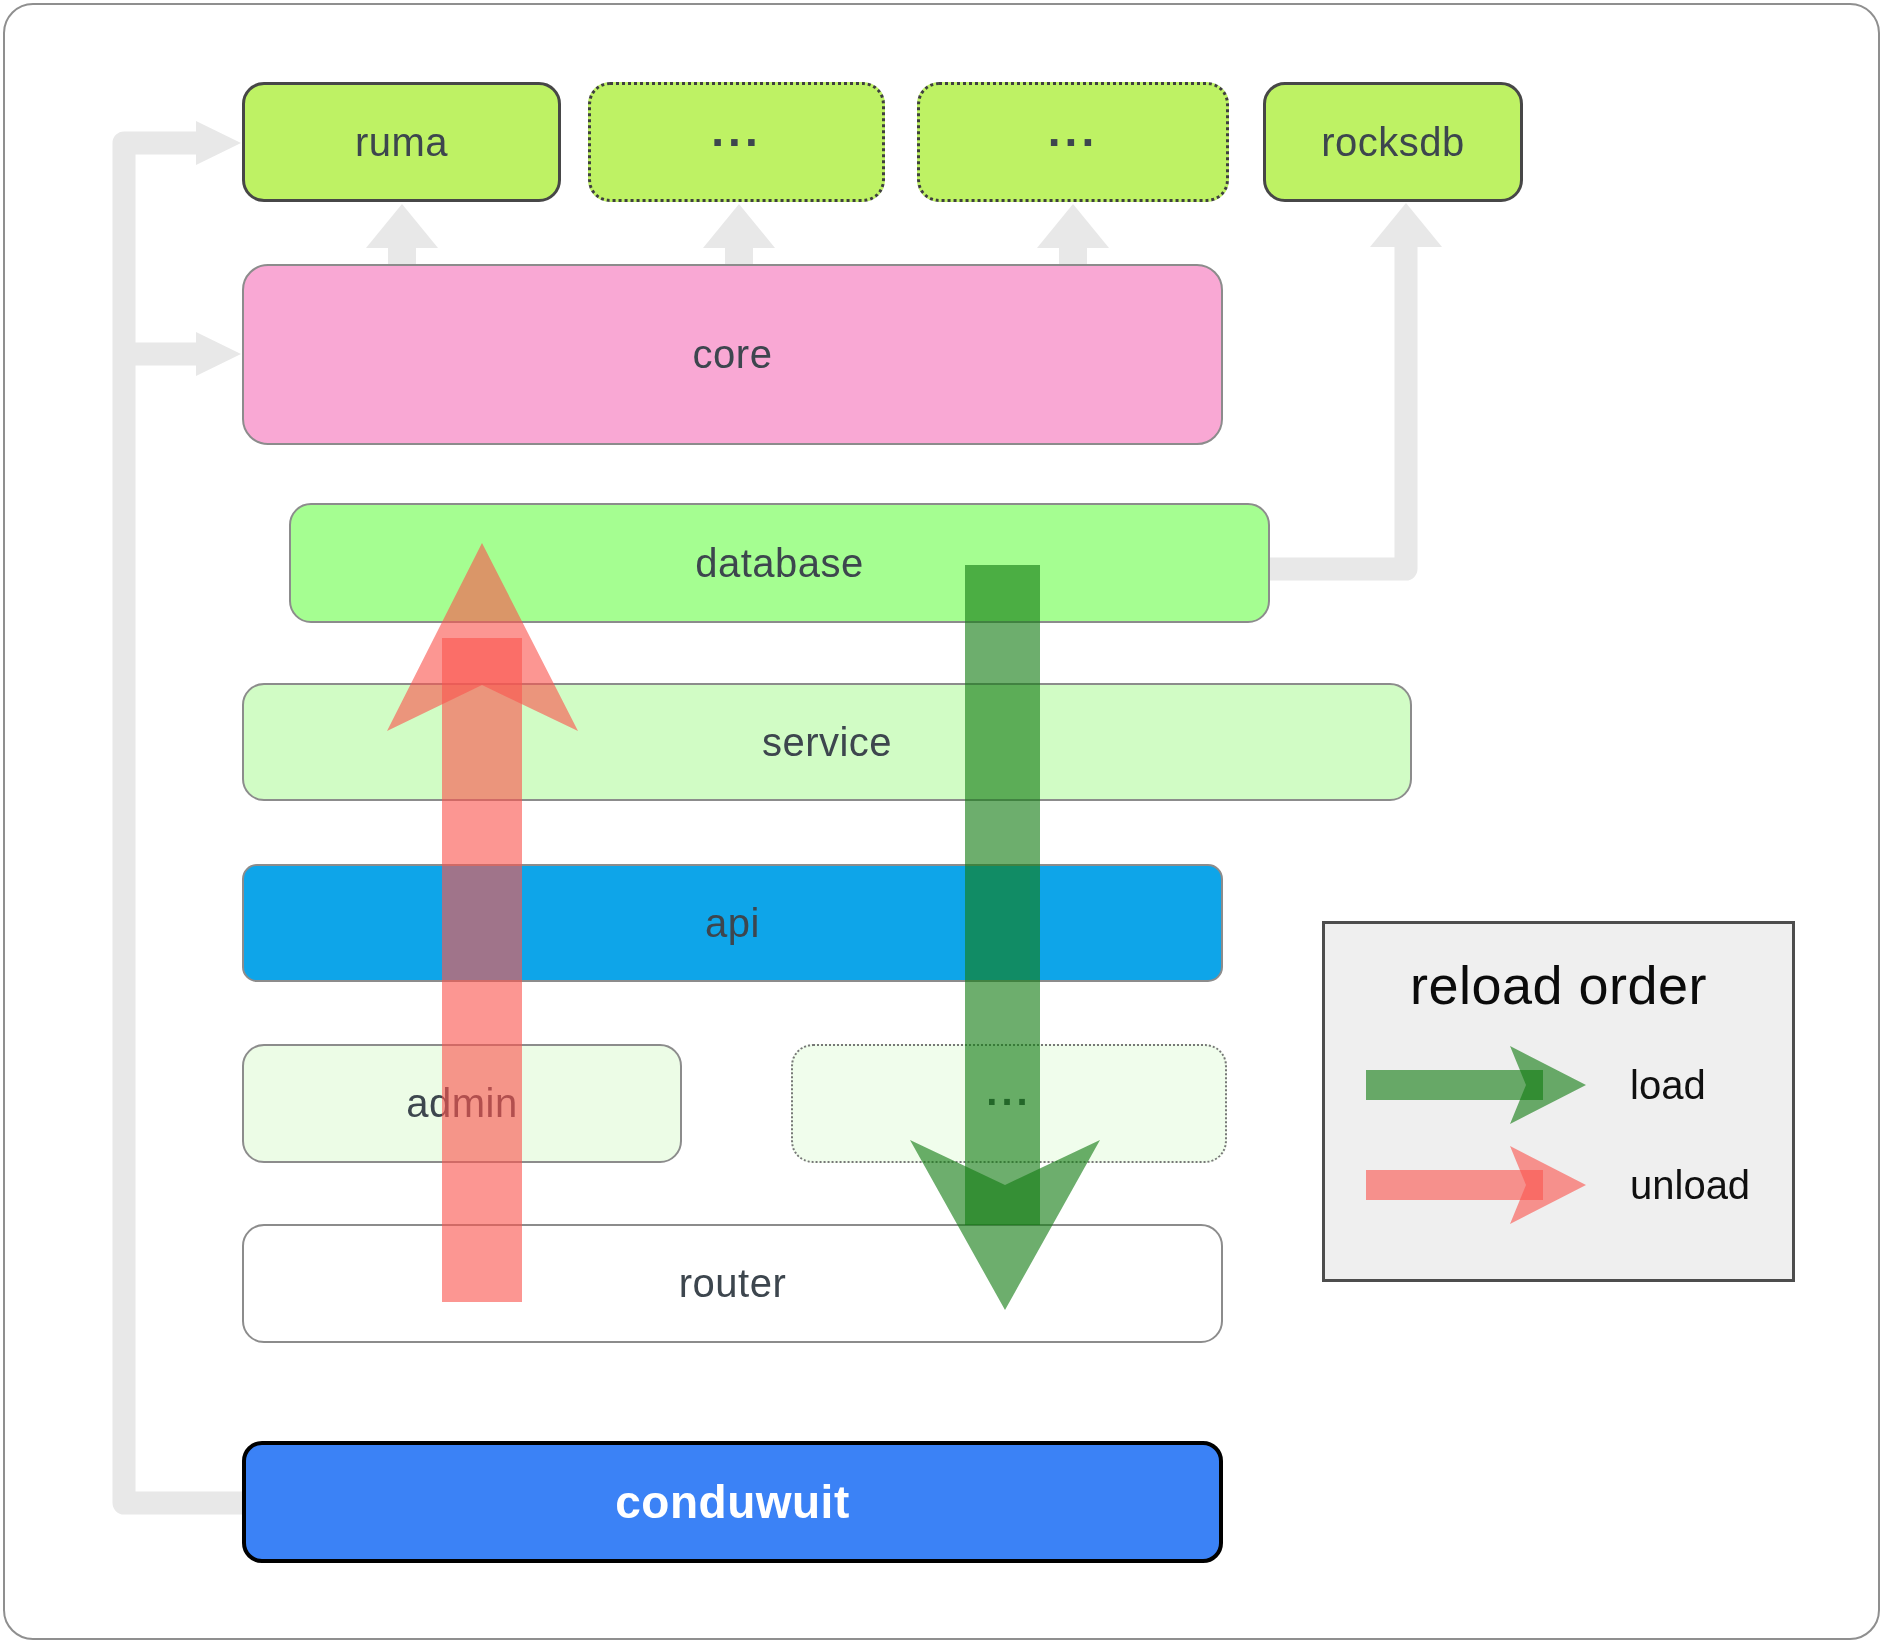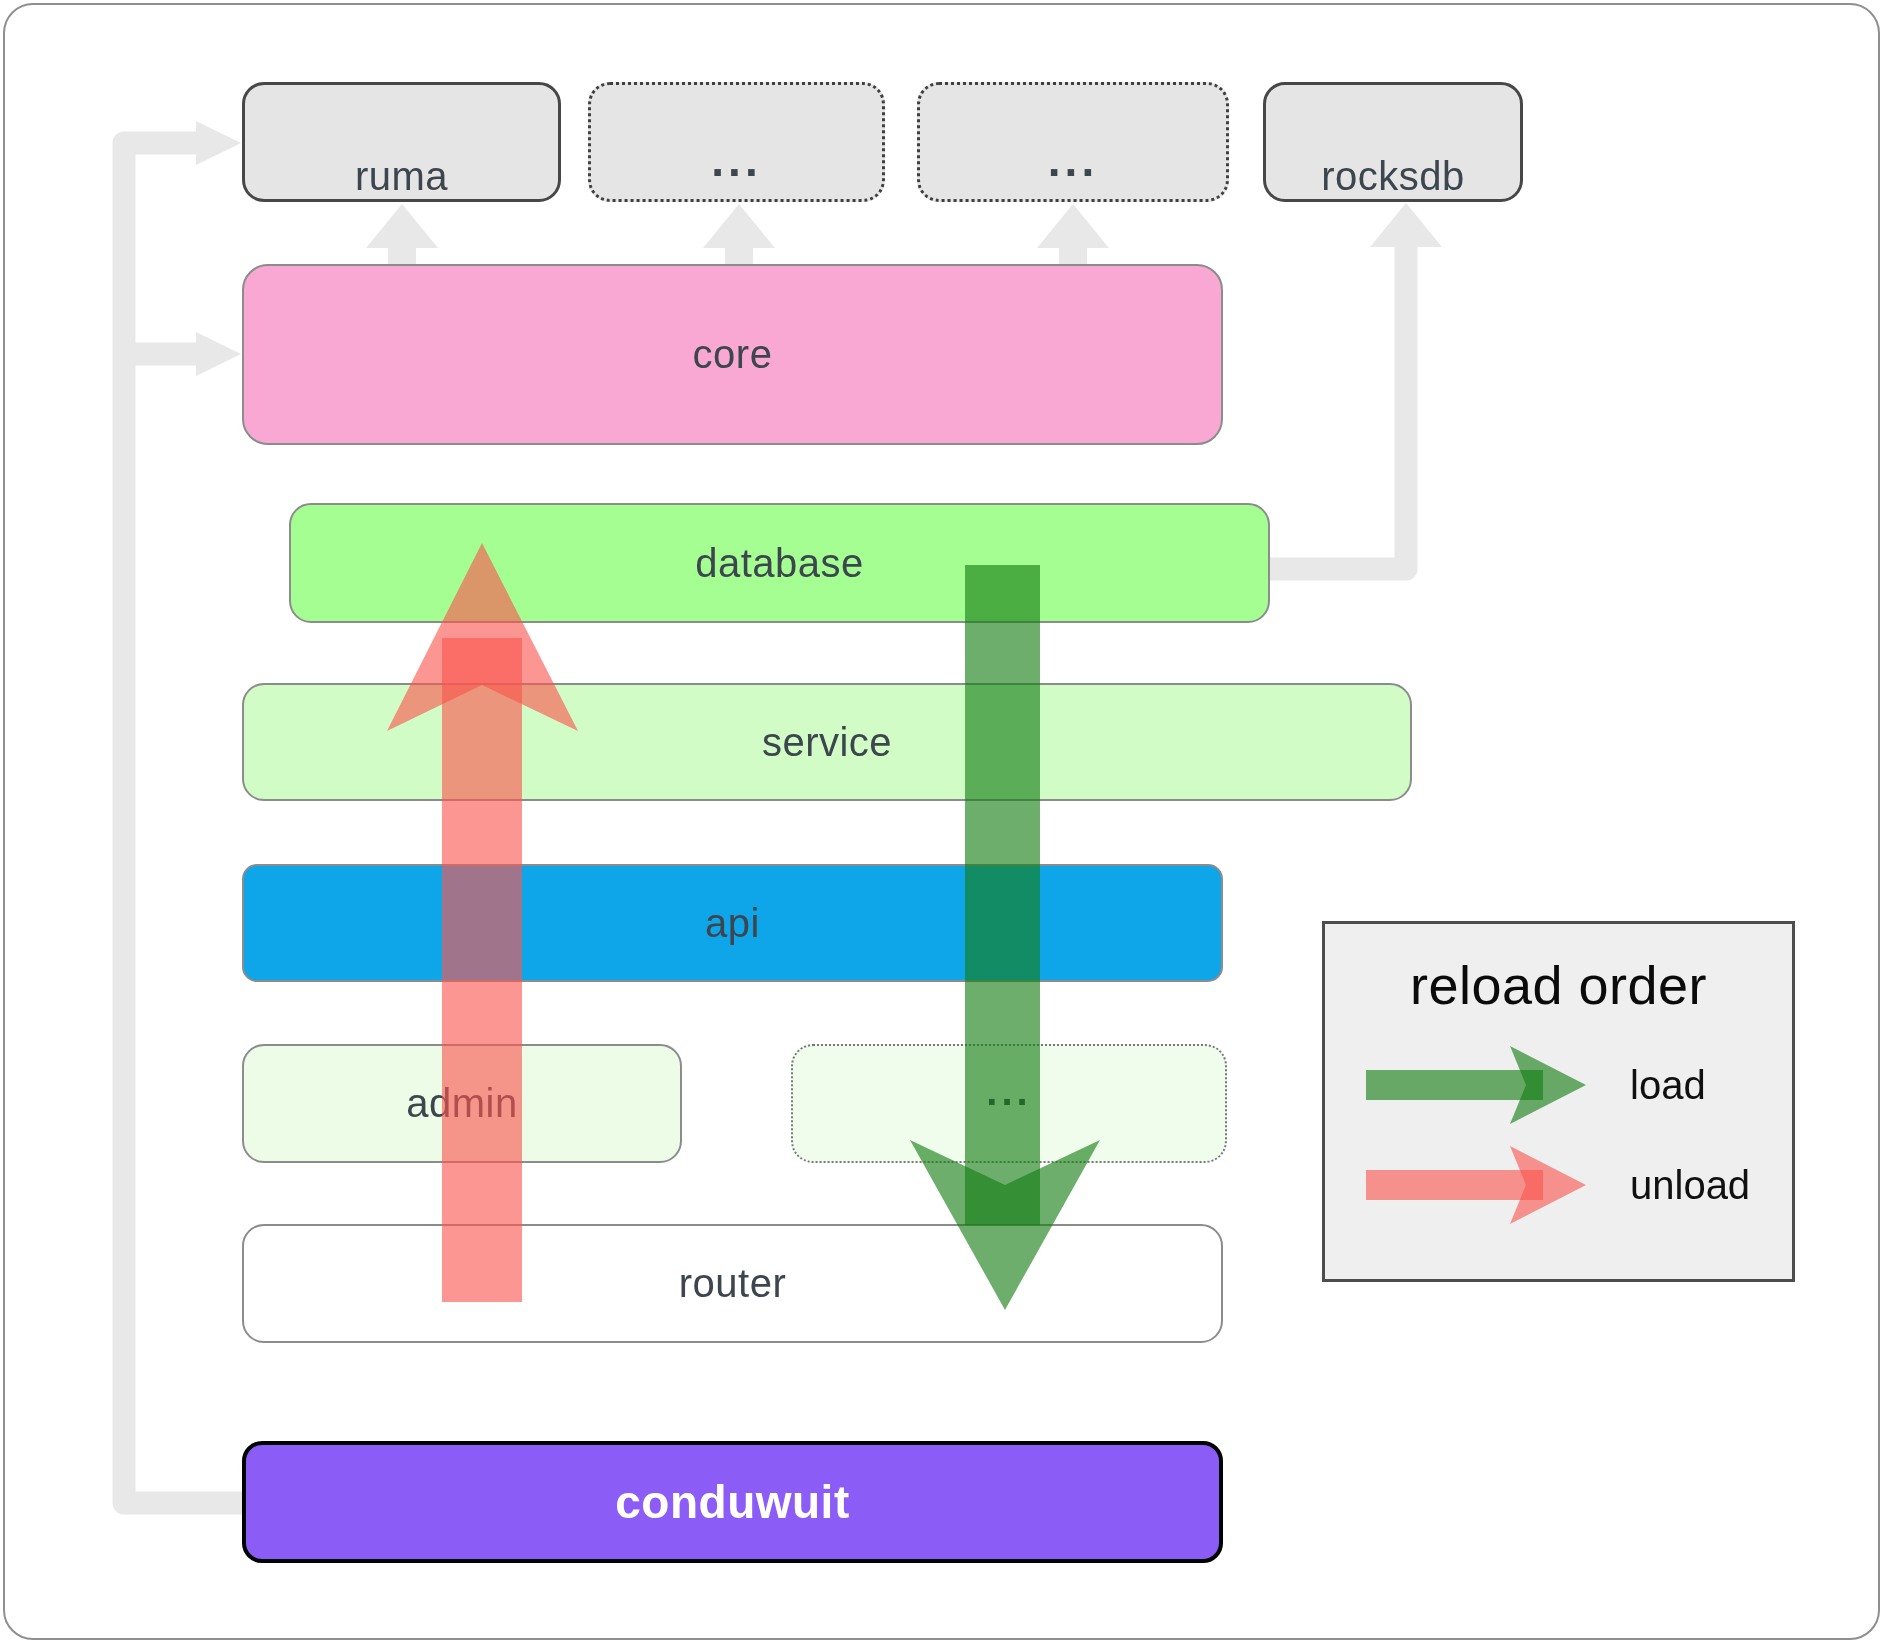--- a/index.html
+++ b/index.html
@@ -15,29 +15,29 @@
   svg.connectors { position:absolute; left:0; top:0; z-index:1; }
   .box {
     position:absolute; display:flex; align-items:center; justify-content:center;
     border-radius:22px; font-size:40px; color:#3d464e; z-index:2;
     box-sizing:border-box; letter-spacing:0.5px;
   }
   .solid-dark   { border:3px solid #474747; }
   .dotted-dark  { border:3px dotted #3f3f3f; }
   .thin-gray    { border:2px solid #8c8c8c; }
   .dotted-gray  { border:2px dotted #777777; }
-  .peach   { background:#e5e5e5;align-items:flex-end; }
+  .peach   { background:#bef264; }
   .blue    { background:#f9a8d4; }
   .g1      { background:#a5fe91; }
   .g2      { background:#d1fcc5; }
   .g3      { background:#0ea5e9;border-radius:15px; }
   .g4      { background:#ecfce6; }
   .g5      { background:#f0fdec; }
   .white   { background:#ffffff; }
-  .navy    { background:#8b5cf6; border:4px solid #000000; color:#ffffff;
+  .navy    { background:#3b82f6; border:4px solid #000000; color:#ffffff;
              font-size:46px; font-weight:600; border-radius:20px; }
   .dots { font-weight:700; font-size:46px; letter-spacing:4px; transform:translateY(-12px); }
   
   .arrow-part { position:absolute; z-index:3; }
   .red-fill   { background:rgba(250,86,79,0.62); }
   .green-fill { background:rgba(20,125,20,0.62); }
   .unload-shaft { left:442px; top:638px; width:80px; height:664px; }
   .unload-head  { left:387px; top:543px; width:191px; height:188px;
                   clip-path:polygon(95px 0px, 191px 188px, 95px 142px, 0px 188px); }
   .load-shaft   { left:965px; top:565px; width:75px; height:660px; }

